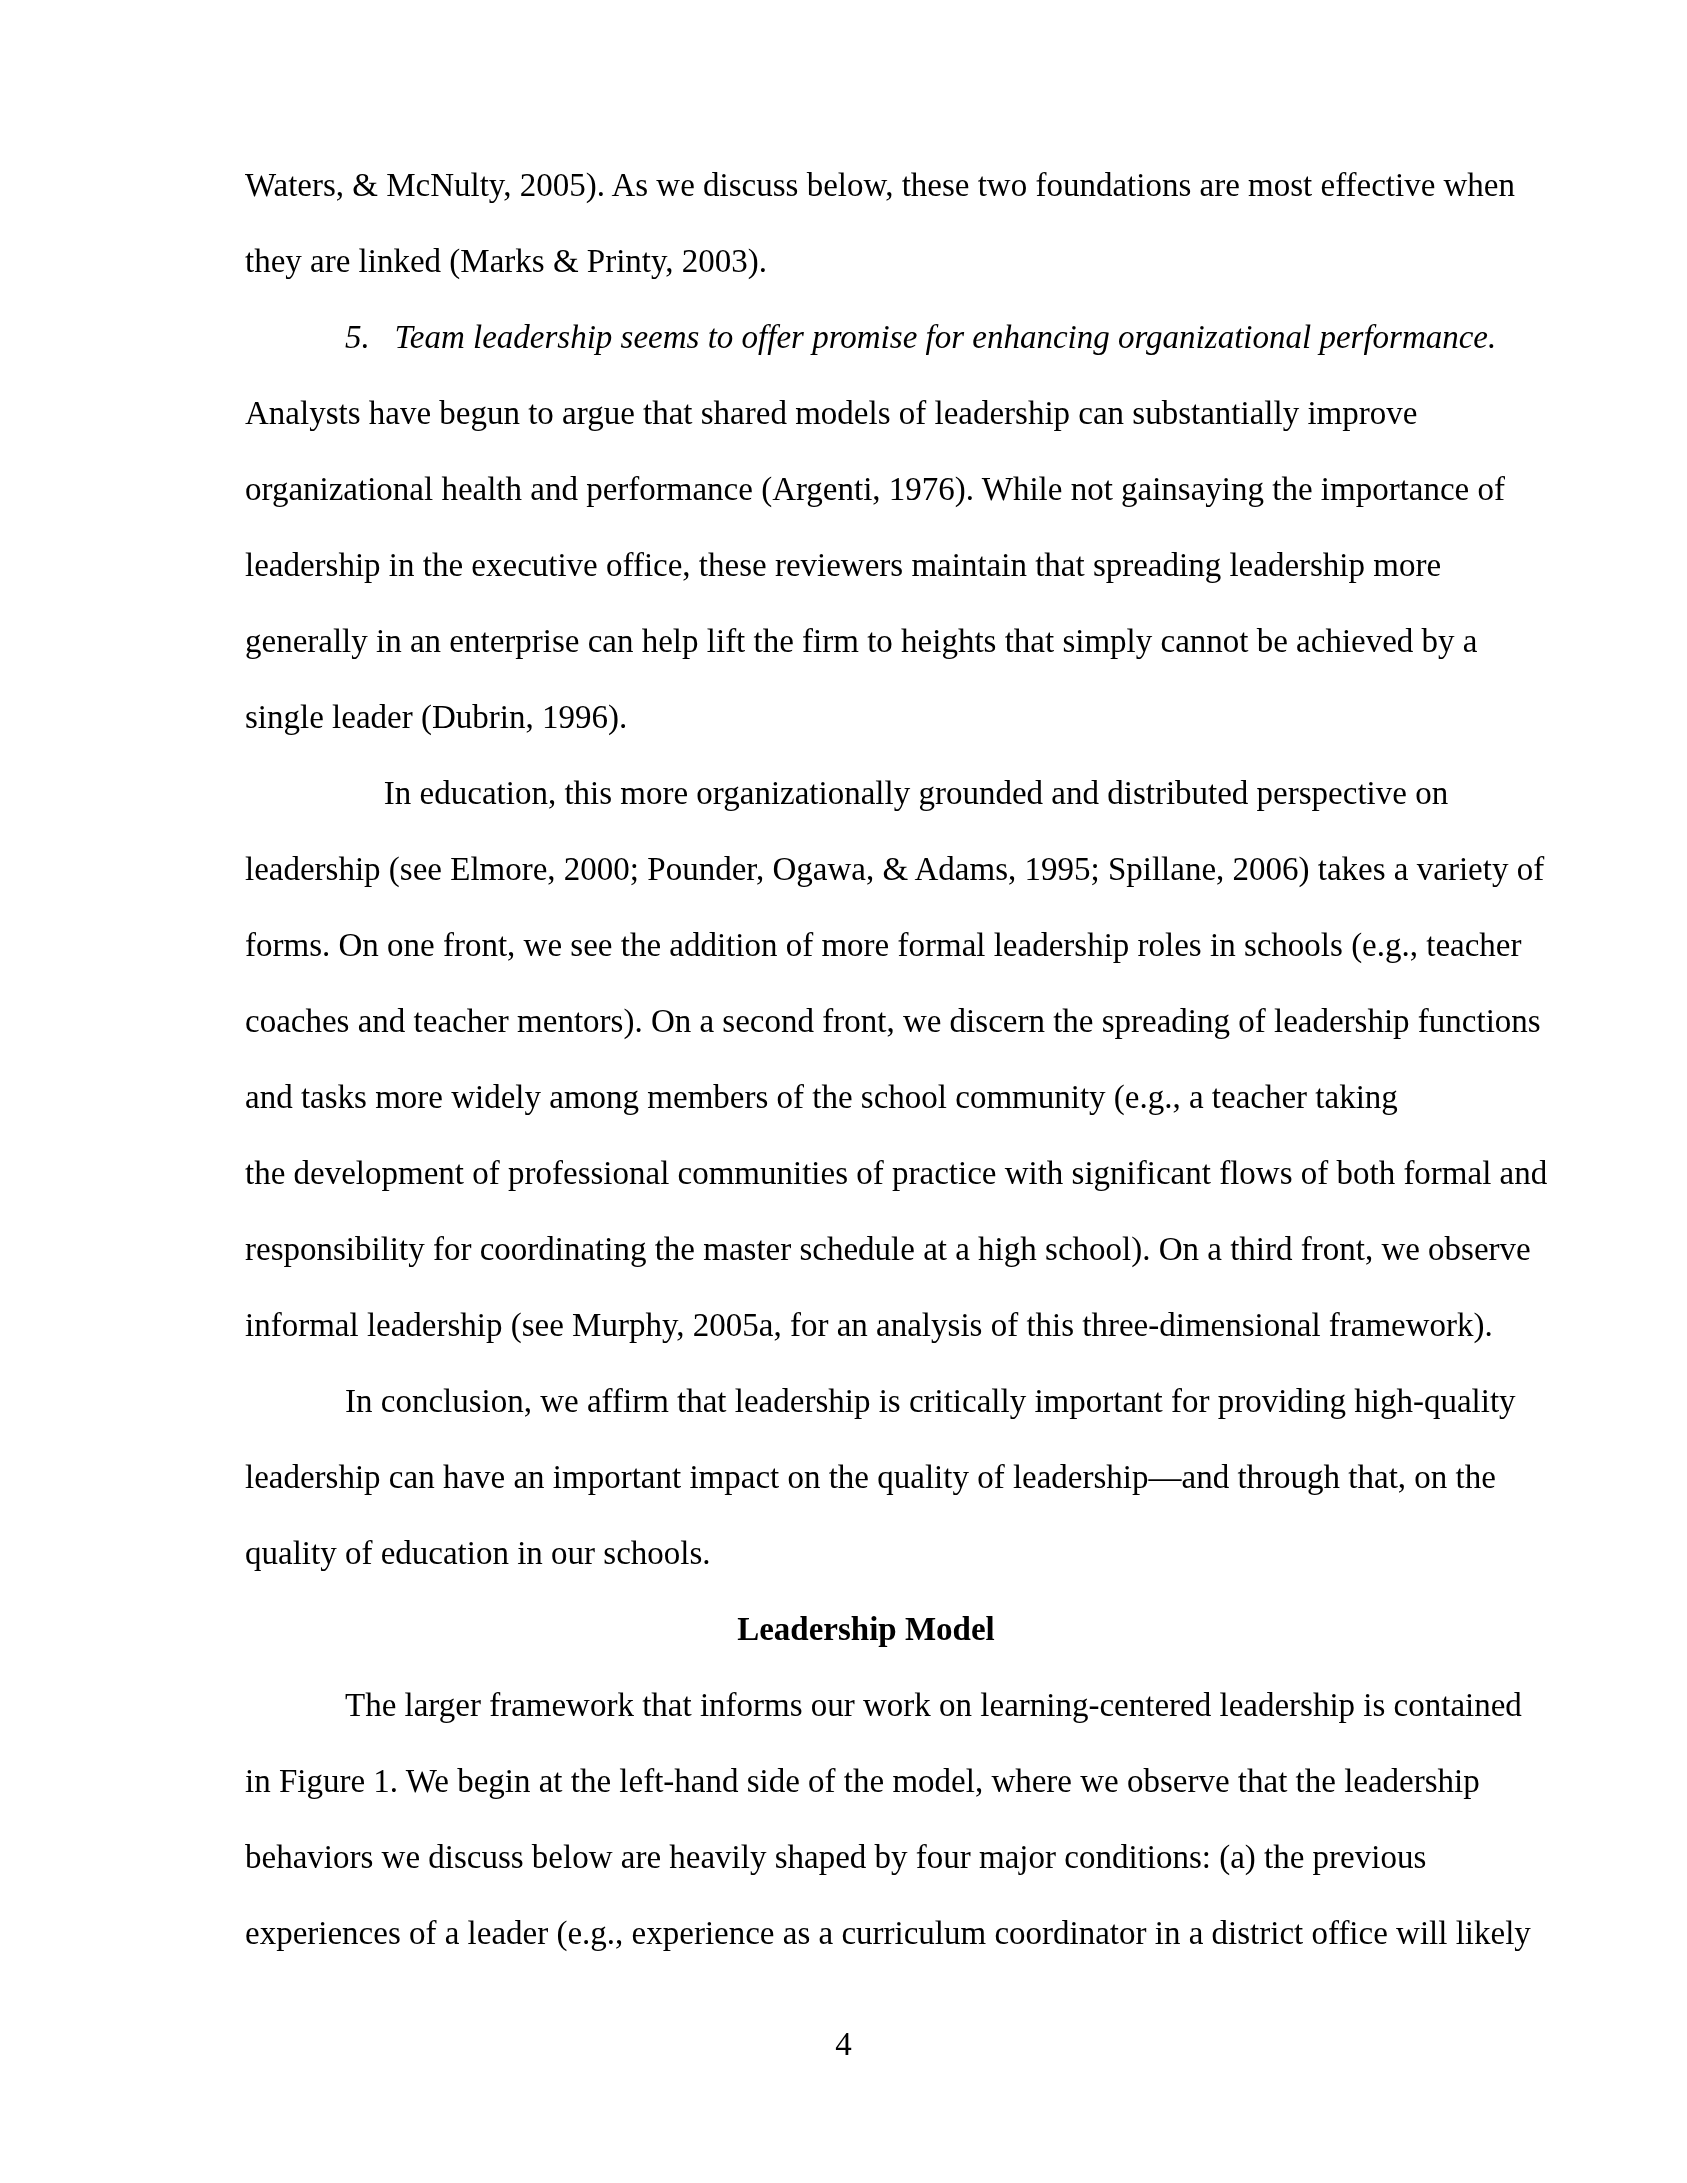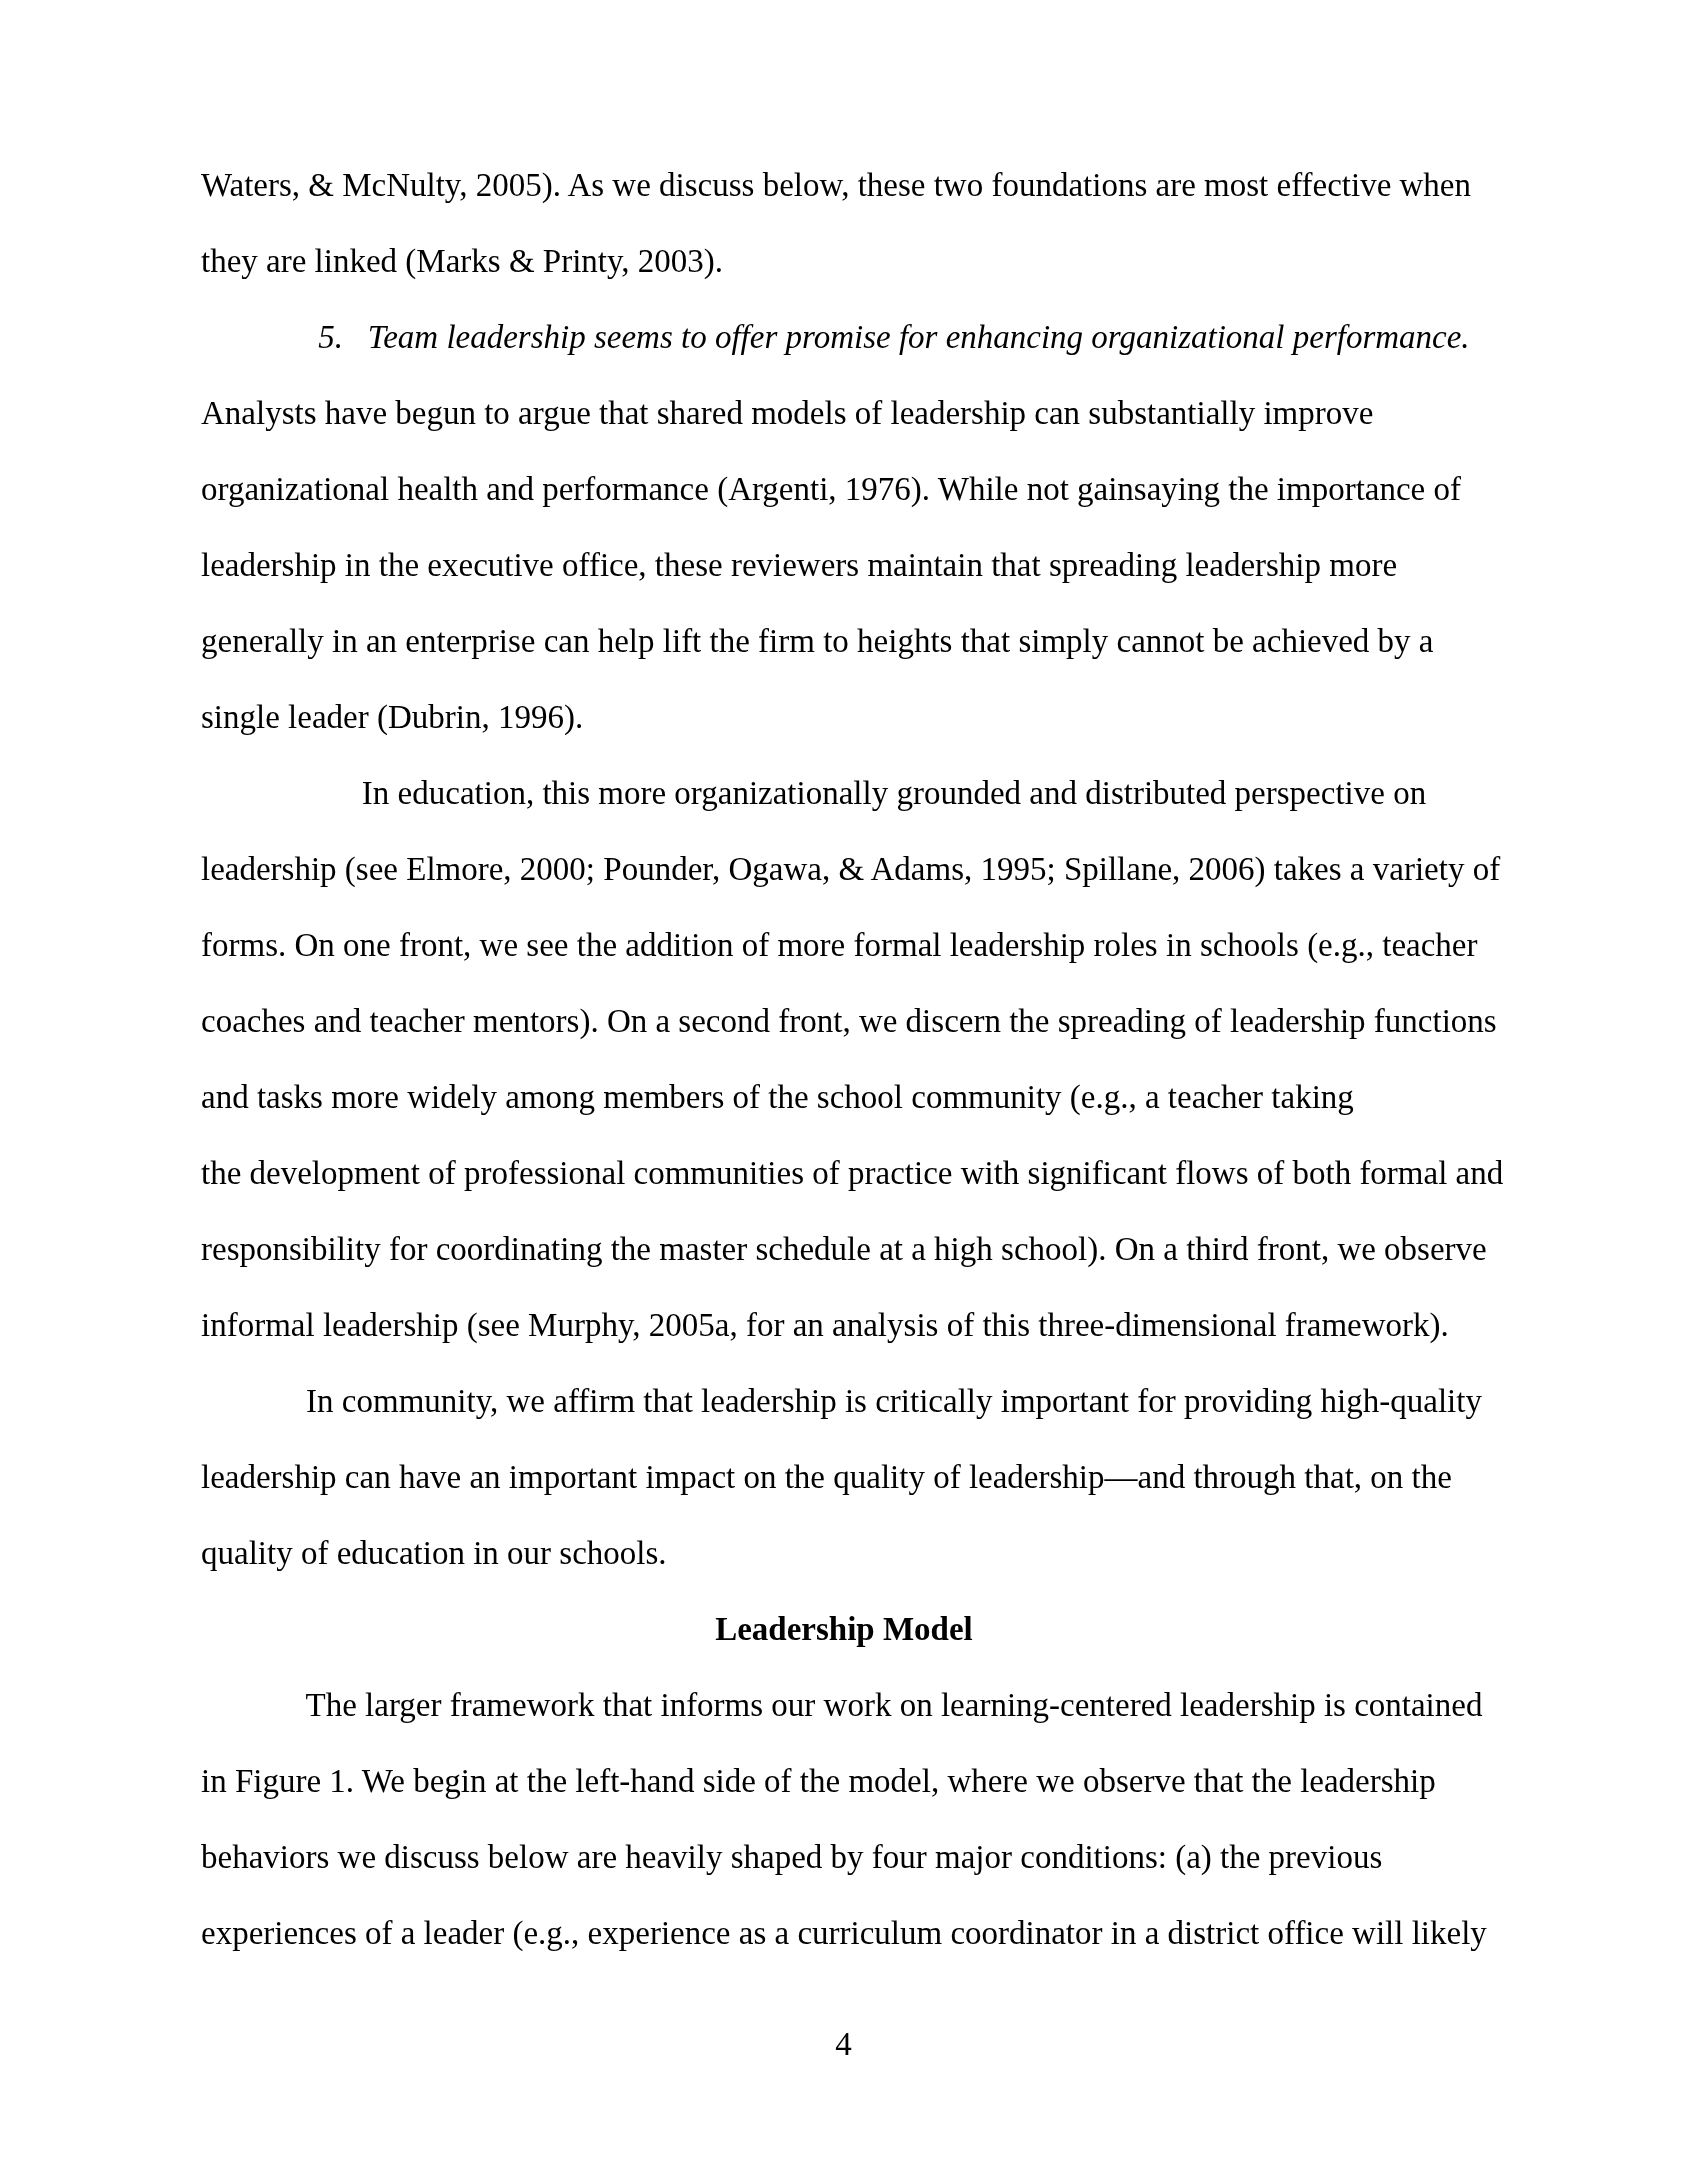--- a/index.html
+++ b/index.html
@@ -20,20 +20,21 @@
     position: absolute;
     left: 201px;
     top: 147px;
     width: 1286px;
   }
   .line {
     font-size: 33px;
     line-height: 76px;
     height: 76px;
     white-space: pre;   
+    margin-left: 44px;
   }
   .line.indent {
     padding-left: 100px;
     text-align: center;
   }
   .line.heading {
     font-weight: bold;
     text-align: center;
     white-space: normal;
   }
@@ -64,21 +65,21 @@
       <div class="line"><span>generally in an enterprise can help lift the firm to heights that simply cannot be achieved by a</span></div>
       <div class="line"><span>single leader (Dubrin, 1996).</span></div>
       <div class="line indent"><span>In education, this more organizationally grounded and distributed perspective on</span></div>
       <div class="line"><span>leadership (see Elmore, 2000; Pounder, Ogawa, &amp; Adams, 1995; Spillane, 2006) takes a variety of</span></div>
       <div class="line"><span>forms. On one front, we see the addition of more formal leadership roles in schools (e.g., teacher</span></div>
       <div class="line"><span>coaches and teacher mentors). On a second front, we discern the spreading of leadership functions</span></div>
       <div class="line"><span>and tasks more widely among members of the school community (e.g., a teacher taking</span></div>
       <div class="line"><span>the development of professional communities of practice with significant flows of both formal and</span></div>
       <div class="line"><span>responsibility for coordinating the master schedule at a high school). On a third front, we observe</span></div>
       <div class="line"><span>informal leadership (see Murphy, 2005a, for an analysis of this three-dimensional framework).</span></div>
-      <div class="line indent"><span>In community, we affirm that leadership is critically important for providing high-quality</span></div>
+      <div class="line indent"><span>In conclusion, we affirm that leadership is critically important for providing high-quality</span></div>
       <div class="line"><span>leadership can have an important impact on the quality of leadership—and through that, on the</span></div>
       <div class="line"><span>quality of education in our schools.</span></div>
       <div class="line heading"><span>Leadership Model</span></div>
       <div class="line indent"><span>The larger framework that informs our work on learning-centered leadership is contained</span></div>
       <div class="line"><span>in Figure 1. We begin at the left-hand side of the model, where we observe that the leadership</span></div>
       <div class="line"><span>behaviors we discuss below are heavily shaped by four major conditions: (a) the previous</span></div>
       <div class="line"><span>experiences of a leader (e.g., experience as a curriculum coordinator in a district office will likely</span></div>
     </main>
   <div class="footer">
     <span>4</span>

